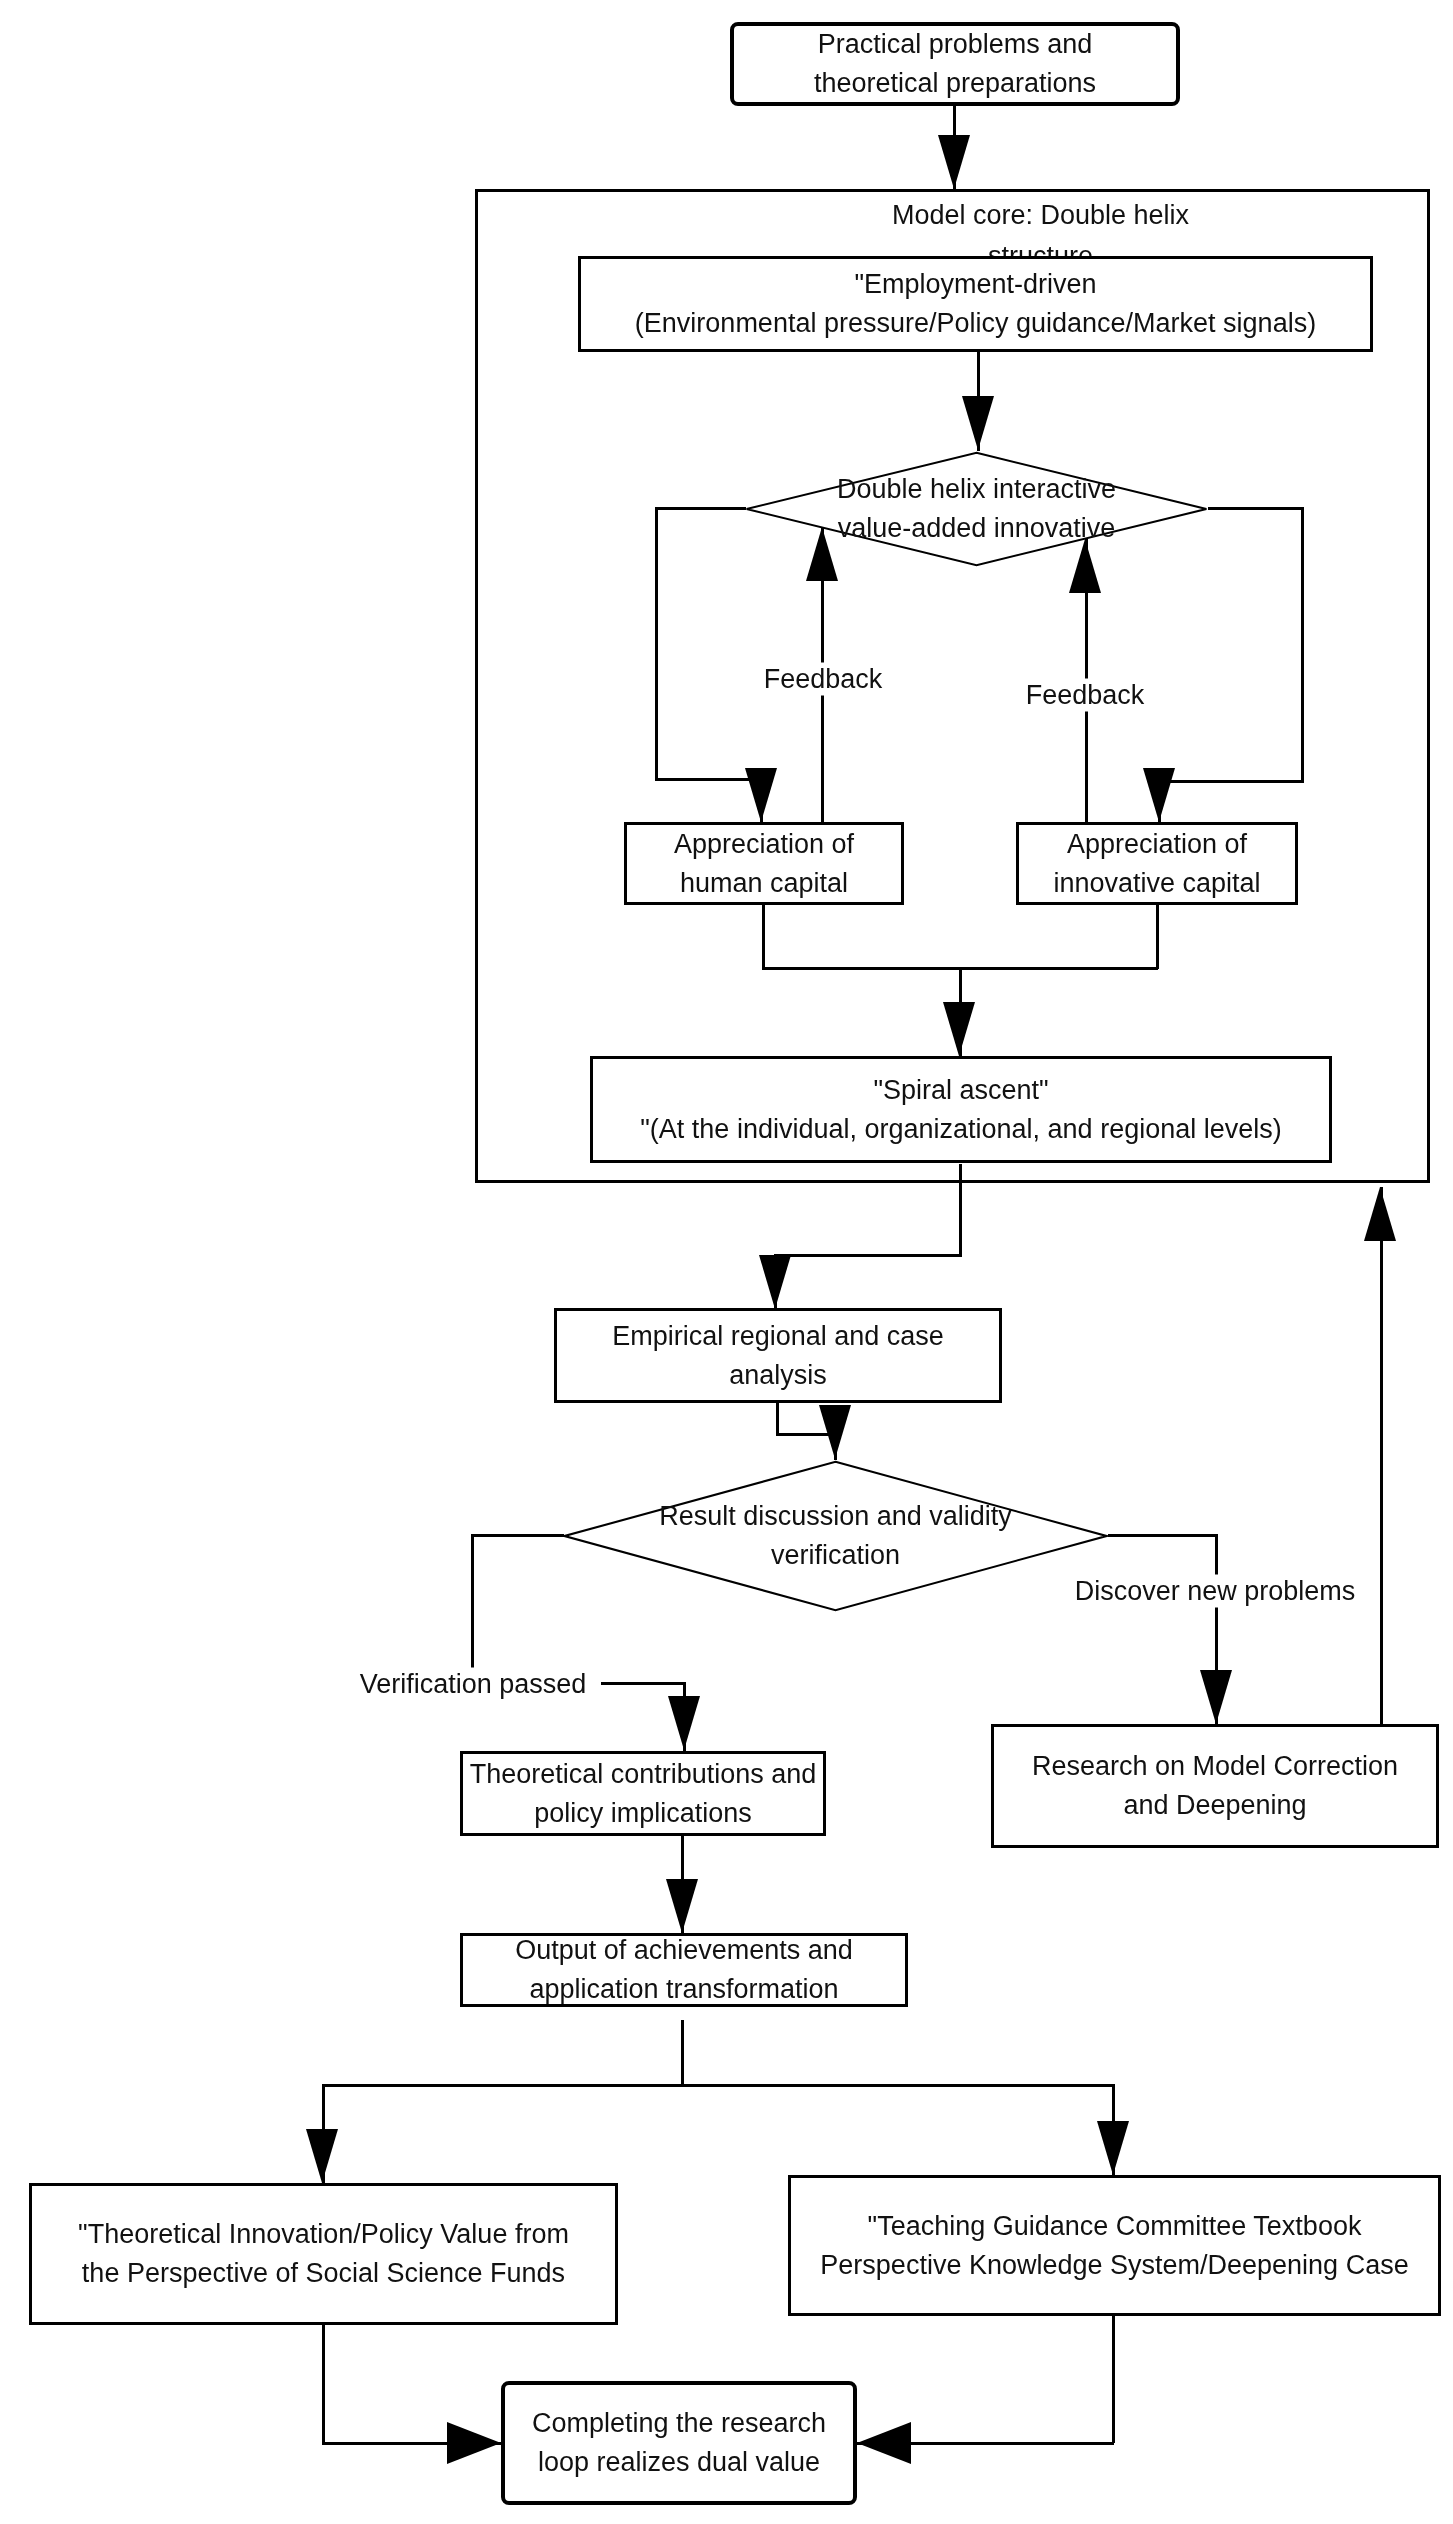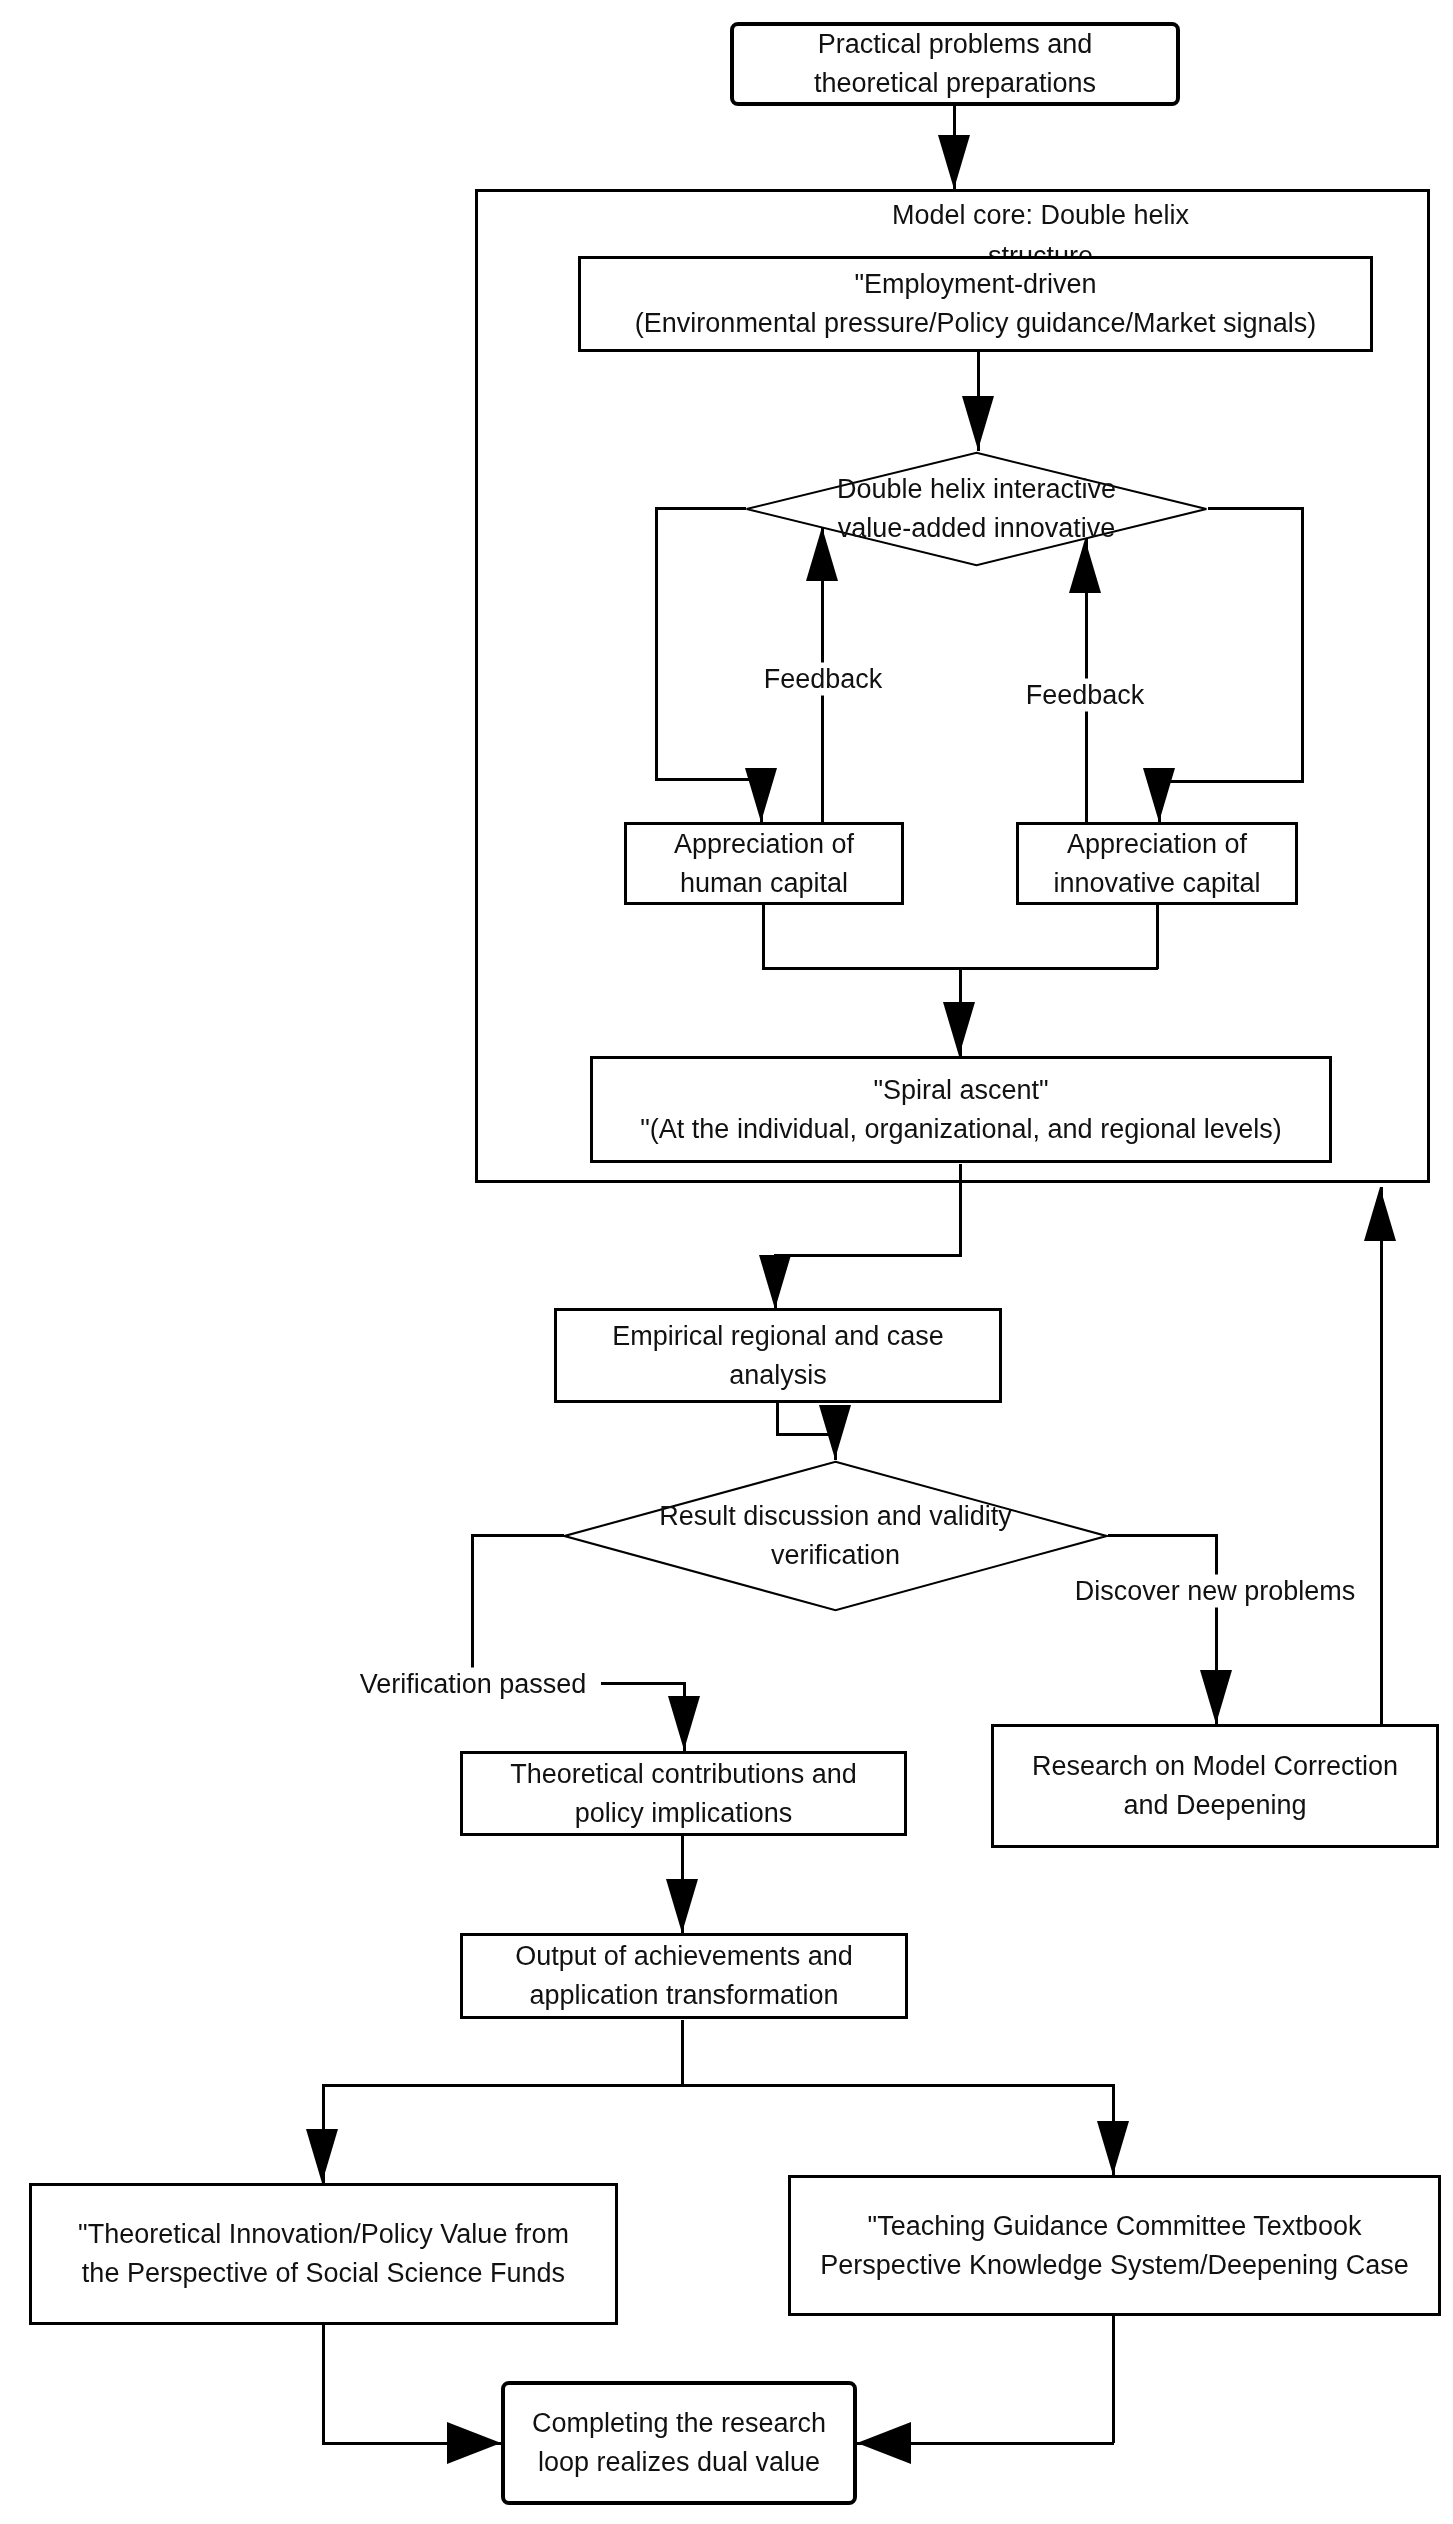--- a/index.html
+++ b/index.html
@@ -113,31 +113,31 @@
   <div class="box" style="left:590px;top:1056px;width:742px;height:107px;">
     <span class="tline">"Spiral ascent"</span>
     <span class="tline">"(At the individual, organizational, and regional levels)</span>
   </div>
 
   <div class="box" style="left:554px;top:1308px;width:448px;height:95px;">
     <span class="tline">Empirical regional and case</span>
     <span class="tline">analysis</span>
   </div>
 
-  <div class="box b6" style="left:460px;top:1751px;width:447px;height:85px;">
+  <div class="box b6" style="left:460px;top:1751px;width:366px;height:85px;">
     <span class="tline">Theoretical contributions and</span>
     <span class="tline">policy implications</span>
   </div>
 
   <div class="box b6" style="left:991px;top:1724px;width:448px;height:124px;">
     <span class="tline">Research on Model Correction</span>
     <span class="tline">and Deepening</span>
   </div>
 
-  <div class="box" style="left:460px;top:1933px;width:448px;height:86px;">
+  <div class="box" style="left:460px;top:1933px;width:448px;height:74px;">
     <span class="tline">Output of achievements and</span>
     <span class="tline">application transformation</span>
   </div>
 
   <div class="box" style="left:29px;top:2183px;width:589px;height:142px;">
     <span class="tline">"Theoretical Innovation/Policy Value from</span>
     <span class="tline">the Perspective of Social Science Funds</span>
   </div>
 
   <div class="box" style="left:788px;top:2175px;width:653px;height:141px;">

